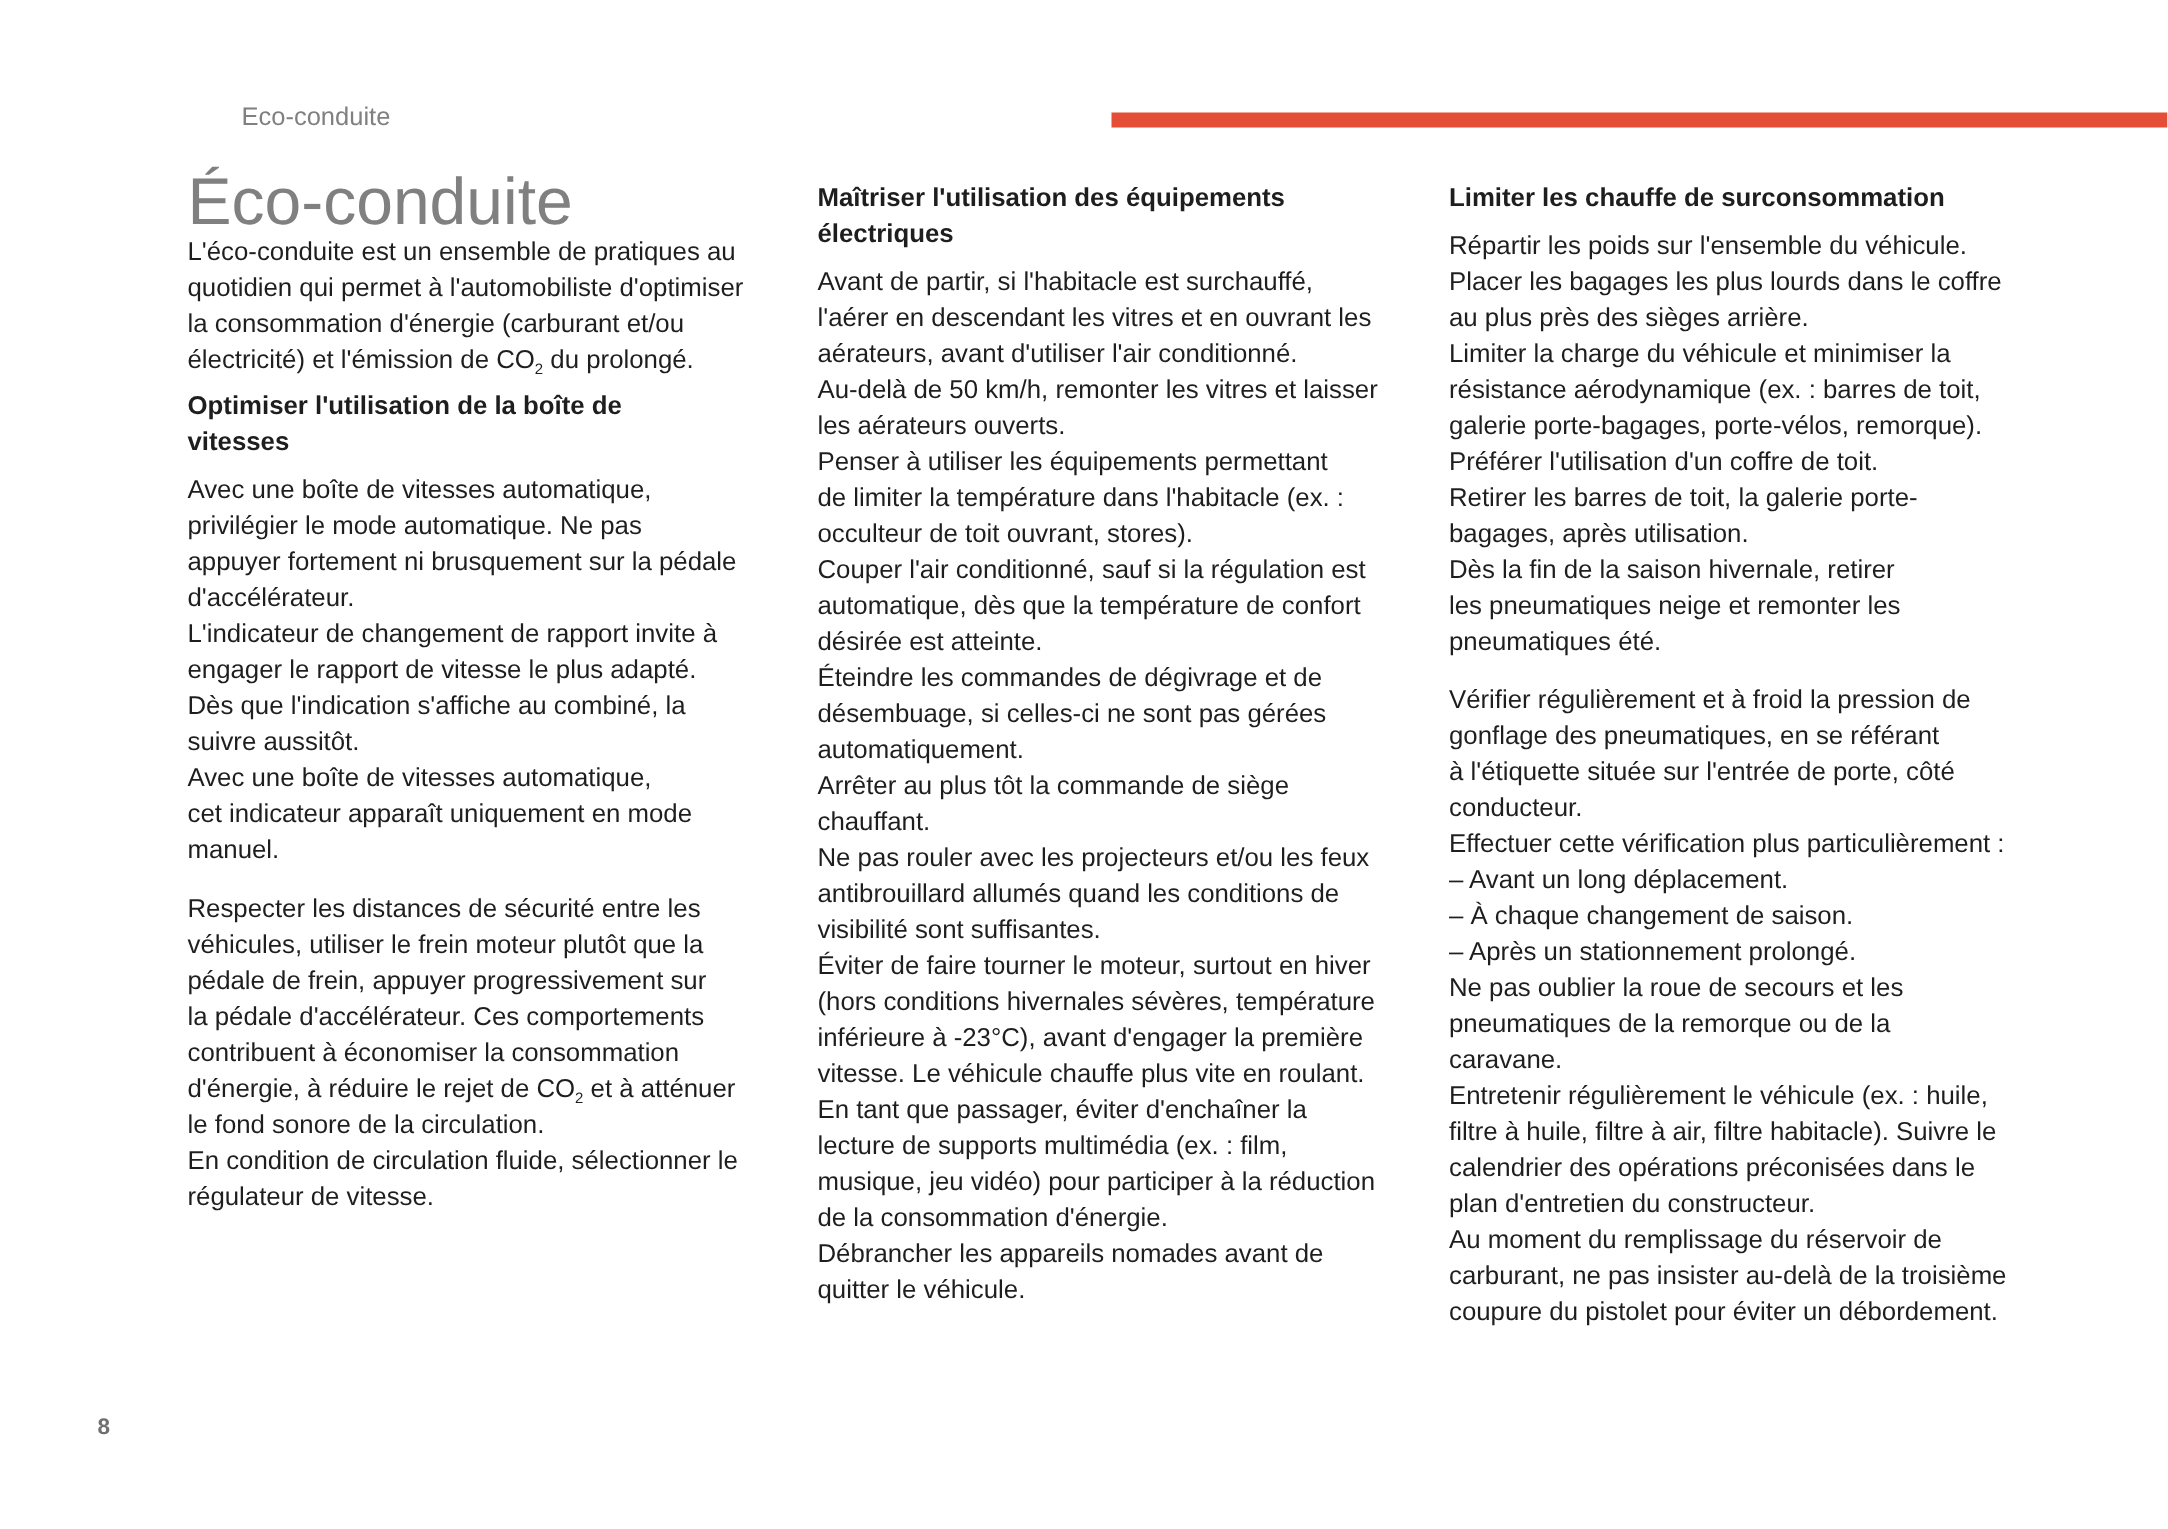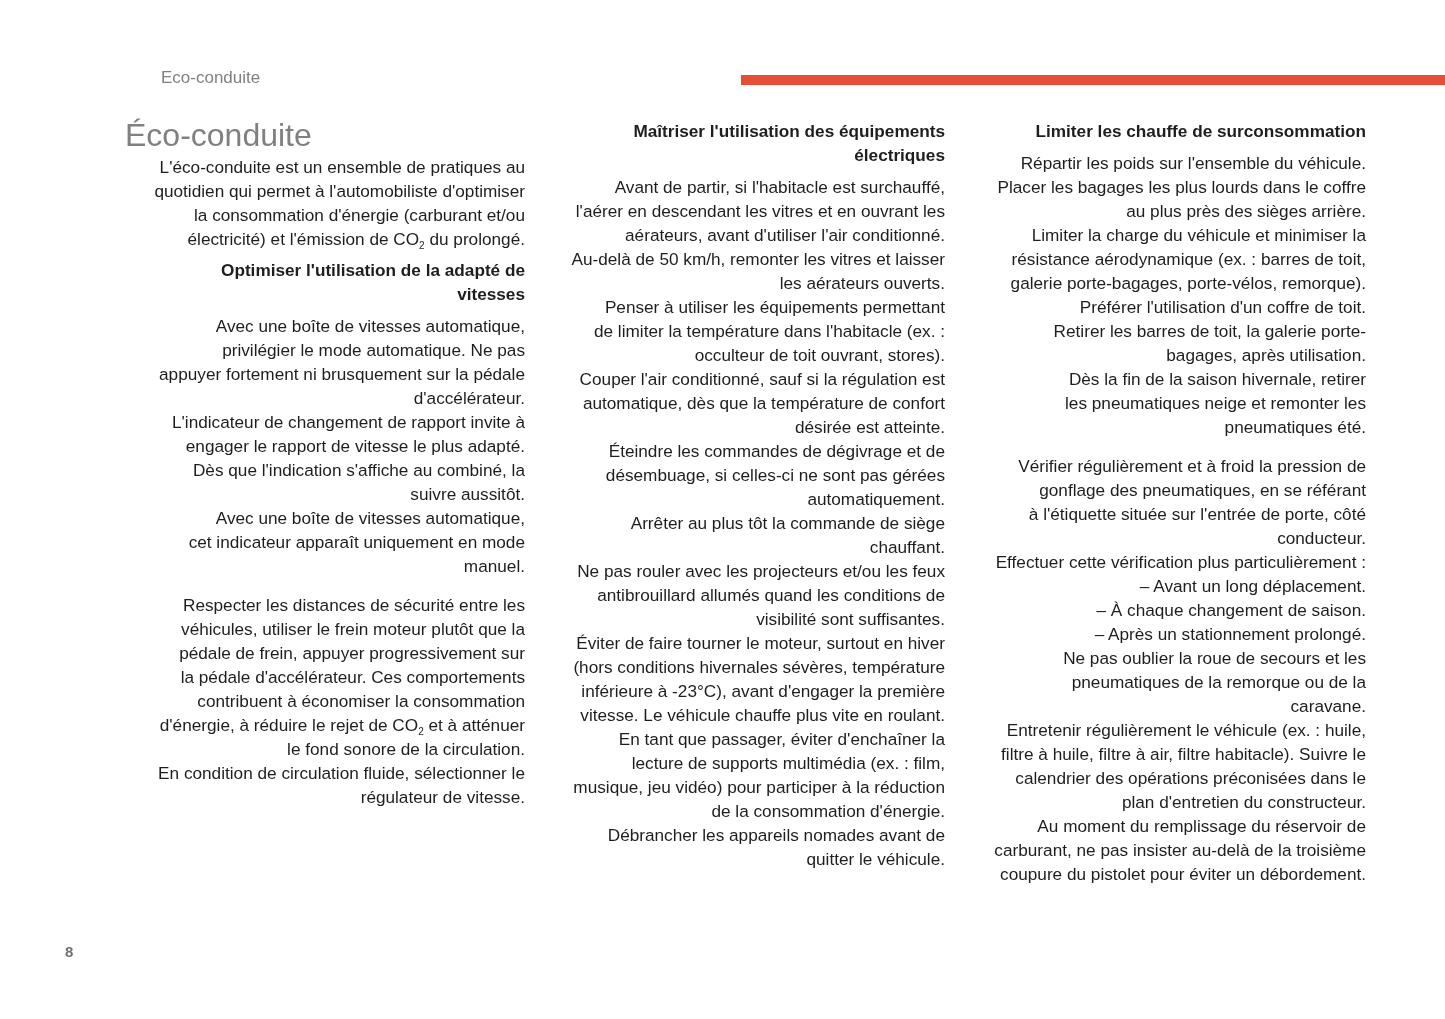--- a/index.html
+++ b/index.html
@@ -4,42 +4,42 @@
 <style>
   html, body { margin:0; padding:0; background:#ffffff; }
   body { width:1445px; height:1019px; position:relative; overflow:hidden;
          font-family:"Liberation Sans", sans-serif; color:#1e1e1e; }
   .running-head { position:absolute; left:125px; top:68px; font-size:17px; color:#808080;margin-left:36px; }
   .accent-bar { position:absolute; left:741px; top:75px; width:704px; height:10px; background:#e44e36; }
   .col { position:absolute; top:115px; width:400px; }
   .col1 { left:125px; }
   .col2 { left:545px; }
   .col3 { left:966px; }
-  .title { font-size:32px; color:#808080; margin:0; line-height:40px; font-weight:normal; }
+  .title { font-size:44px; color:#808080; margin:0; line-height:40px; font-weight:normal; }
   .h { font-weight:bold; font-size:18.5px; line-height:24px; margin:0; color:#1e1e1e; }
-  .p { font-size:17.2px; line-height:24px; margin:0; white-space:pre-line;text-align:right; }
+  .p { font-size:17.2px; line-height:24px; margin:0; white-space:pre-line; }
   .gap-h { height:7px; }
   .gap-b { height:8px; }
   sub { font-size:10px; line-height:0; vertical-align:-4px; }
   .page-num { position:absolute; left:65px; top:943px; font-size:15px; color:#707070; font-weight:bold; }
 </style>
 </head>
 <body>
 
 <div class="running-head">Eco-conduite</div>
 <div class="accent-bar"></div>
 
 <div class="col col1">
   <h1 class="title">Éco-conduite</h1>
   <p class="p"><span>L'éco-conduite est un ensemble de pratiques au
 quotidien qui permet à l'automobiliste d'optimiser
 la consommation d'énergie (carburant et/ou
 électricité) et l'émission de CO</span><sub>2</sub><span> du prolongé.</span></p>
   <div class="gap-h"></div>
-  <h2 class="h p">Optimiser l'utilisation de la adapté de
+  <h2 class="h p">Optimiser l'utilisation de la boîte de
 vitesses</h2>
   <div class="gap-b"></div>
   <p class="p">Avec une boîte de vitesses automatique,
 privilégier le mode automatique. Ne pas
 appuyer fortement ni brusquement sur la pédale
 d'accélérateur.
 L'indicateur de changement de rapport invite à
 engager le rapport de vitesse le plus adapté.
 Dès que l'indication s'affiche au combiné, la
 suivre aussitôt.

